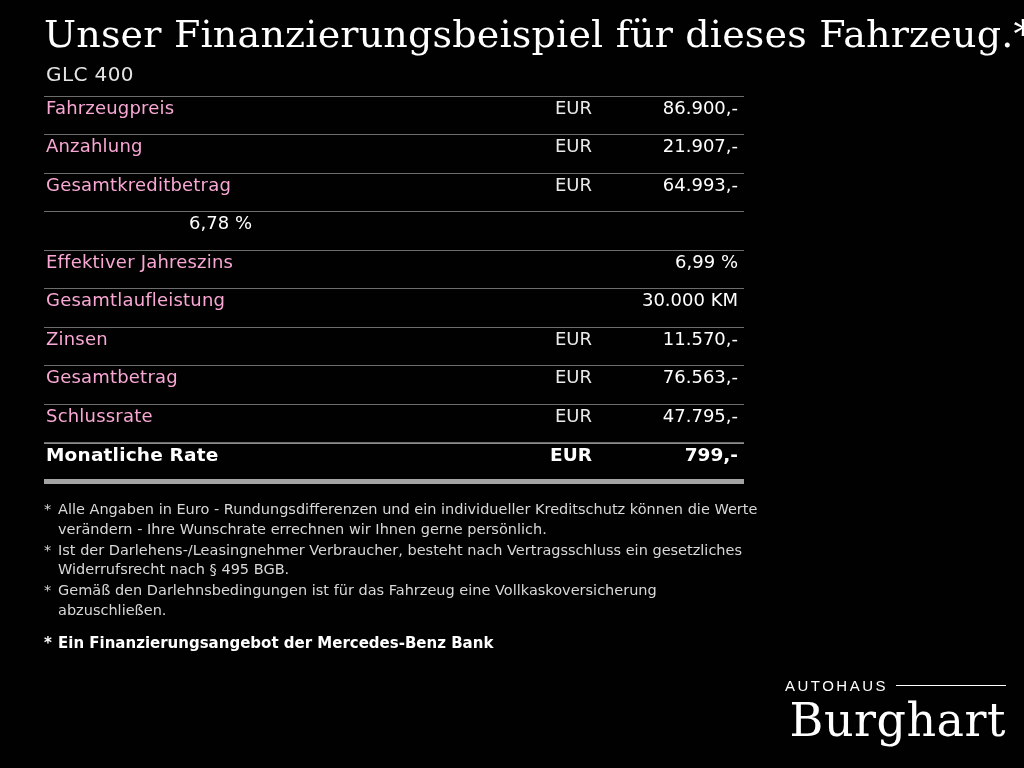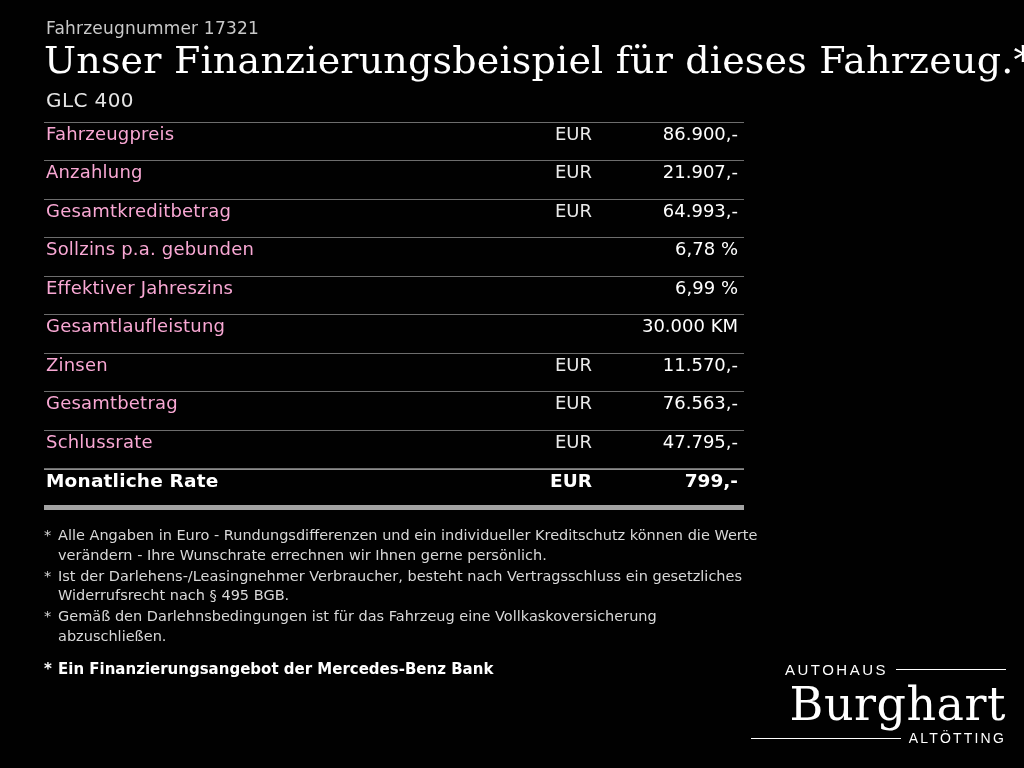--- a/index.html
+++ b/index.html
@@ -160,21 +160,20 @@
     font-size: 14px;
     letter-spacing: 2.2px;
     font-family: "Liberation Sans", sans-serif;
   }
 </style>
 </head>
 <body>
 
 <div class="page">
 
-  <div class="vehicle-number">Fahrzeugnummer 17321</div>
 
   <div class="headline">Unser Finanzierungsbeispiel für dieses Fahrzeug.*</div>
 
   <div class="model">GLC 400</div>
 
   <div class="table">
 
     <div class="row">
       <span class="label">Fahrzeugpreis</span>
       <span class="cur">EUR</span>
@@ -187,21 +186,20 @@
       <span class="val">21.907,-</span>
     </div>
 
     <div class="row">
       <span class="label">Gesamtkreditbetrag</span>
       <span class="cur">EUR</span>
       <span class="val">64.993,-</span>
     </div>
 
     <div class="row">
-      <span class="label">Sollzins p.a. gebunden</span>
       <span class="cur"></span>
       <span class="val">6,78 %</span>
     </div>
 
     <div class="row">
       <span class="label">Effektiver Jahreszins</span>
       <span class="cur"></span>
       <span class="val">6,99 %</span>
     </div>
 
@@ -256,19 +254,15 @@
       <span class="txt">Ein Finanzierungsangebot der Mercedes-Benz Bank</span>
     </div>
   </div>
 
   <div class="logo">
     <div class="logo-top">
       <span class="kicker">AUTOHAUS</span>
       <span class="rule"></span>
     </div>
     <div class="logo-main">Burghart</div>
-    <div class="logo-bottom">
-      <span class="rule"></span>
-      <span class="kicker">ALTÖTTING</span>
-    </div>
   </div>
 
 </div>
 
 </body></html>

